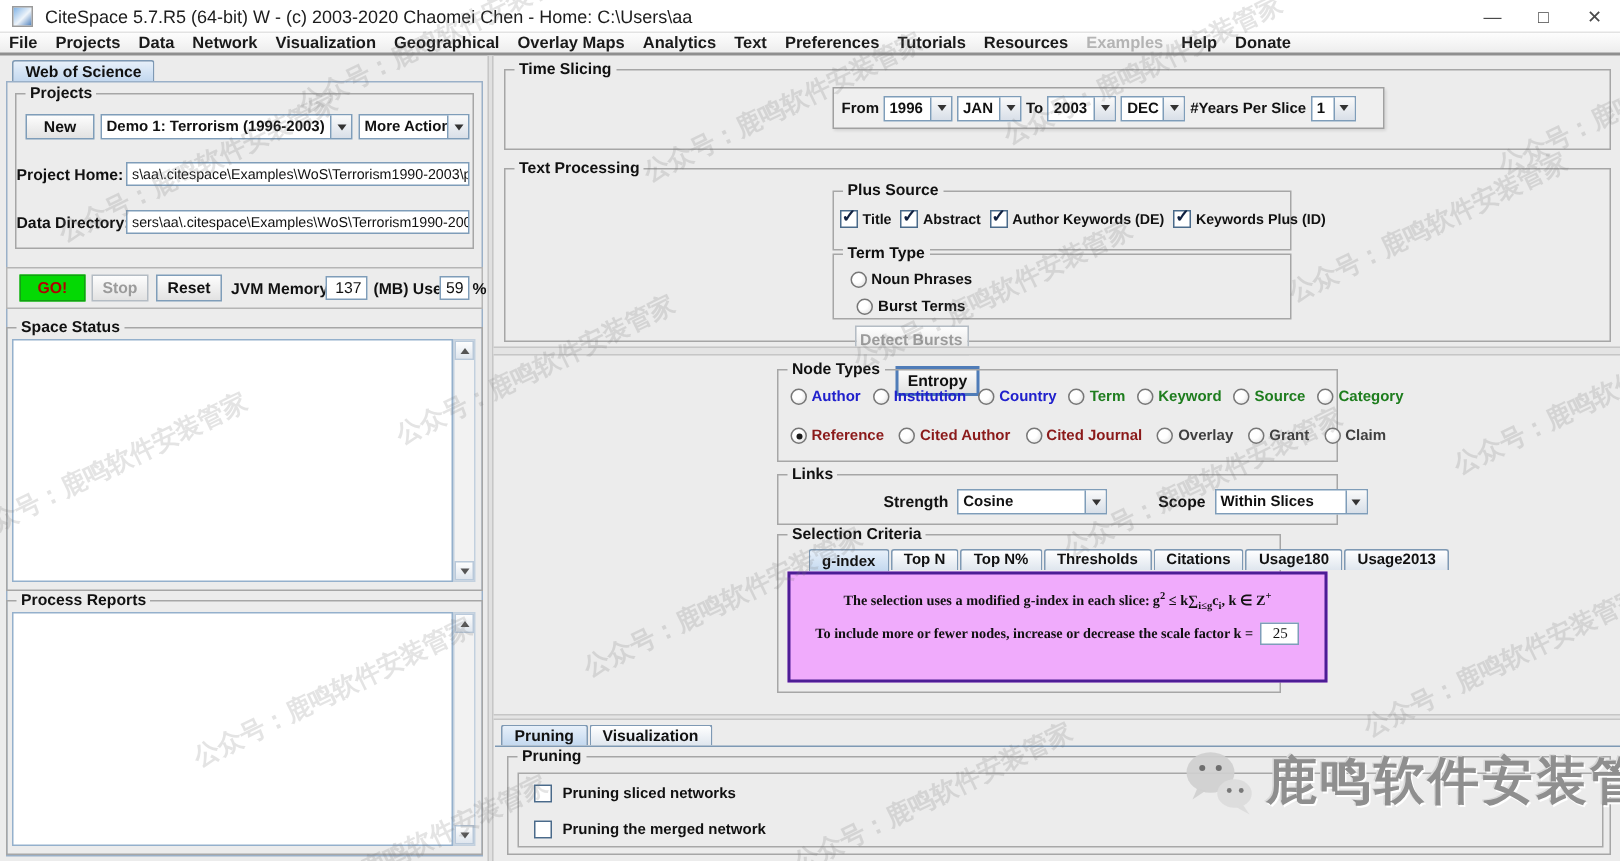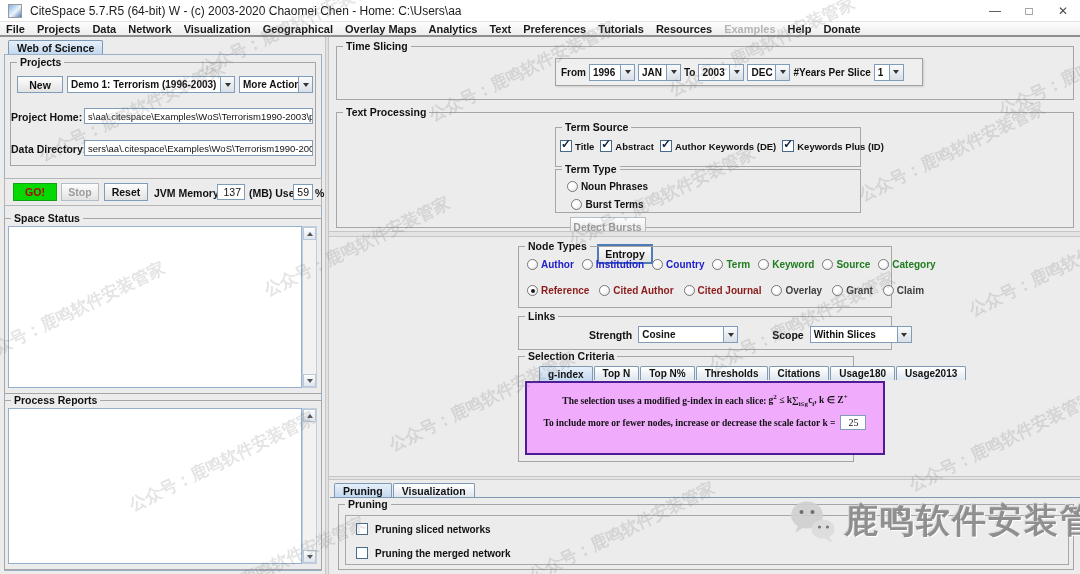--- a/index.html
+++ b/index.html
@@ -171,21 +171,21 @@
         <span class="val">1</span>
         <span class="arrow"></span>
       </div>
     </div>
   </div>
 
   <div class="grp" style="left:336px; top:112px; width:738px; height:116px;">
     <span class="gt">Text Processing</span>
 
     <div class="grp" style="left:218px; top:14px; width:306px; height:40px; background:#ececec;">
-      <span class="gt">Term Source</span>
+      <span class="gt">Plus Source</span>
       <div class="row" style="position:absolute; left:4px; top:12px; gap:6px;">
         <span class="row" style="gap:3px;">
           <span class="cb on"></span>
           <span class="lbl" style="font-size:9.5px;">Title</span>
         </span>
         <span class="row" style="gap:3px;">
           <span class="cb on"></span>
           <span class="lbl" style="font-size:9.5px;">Abstract</span>
         </span>
         <span class="row" style="gap:3px;">

